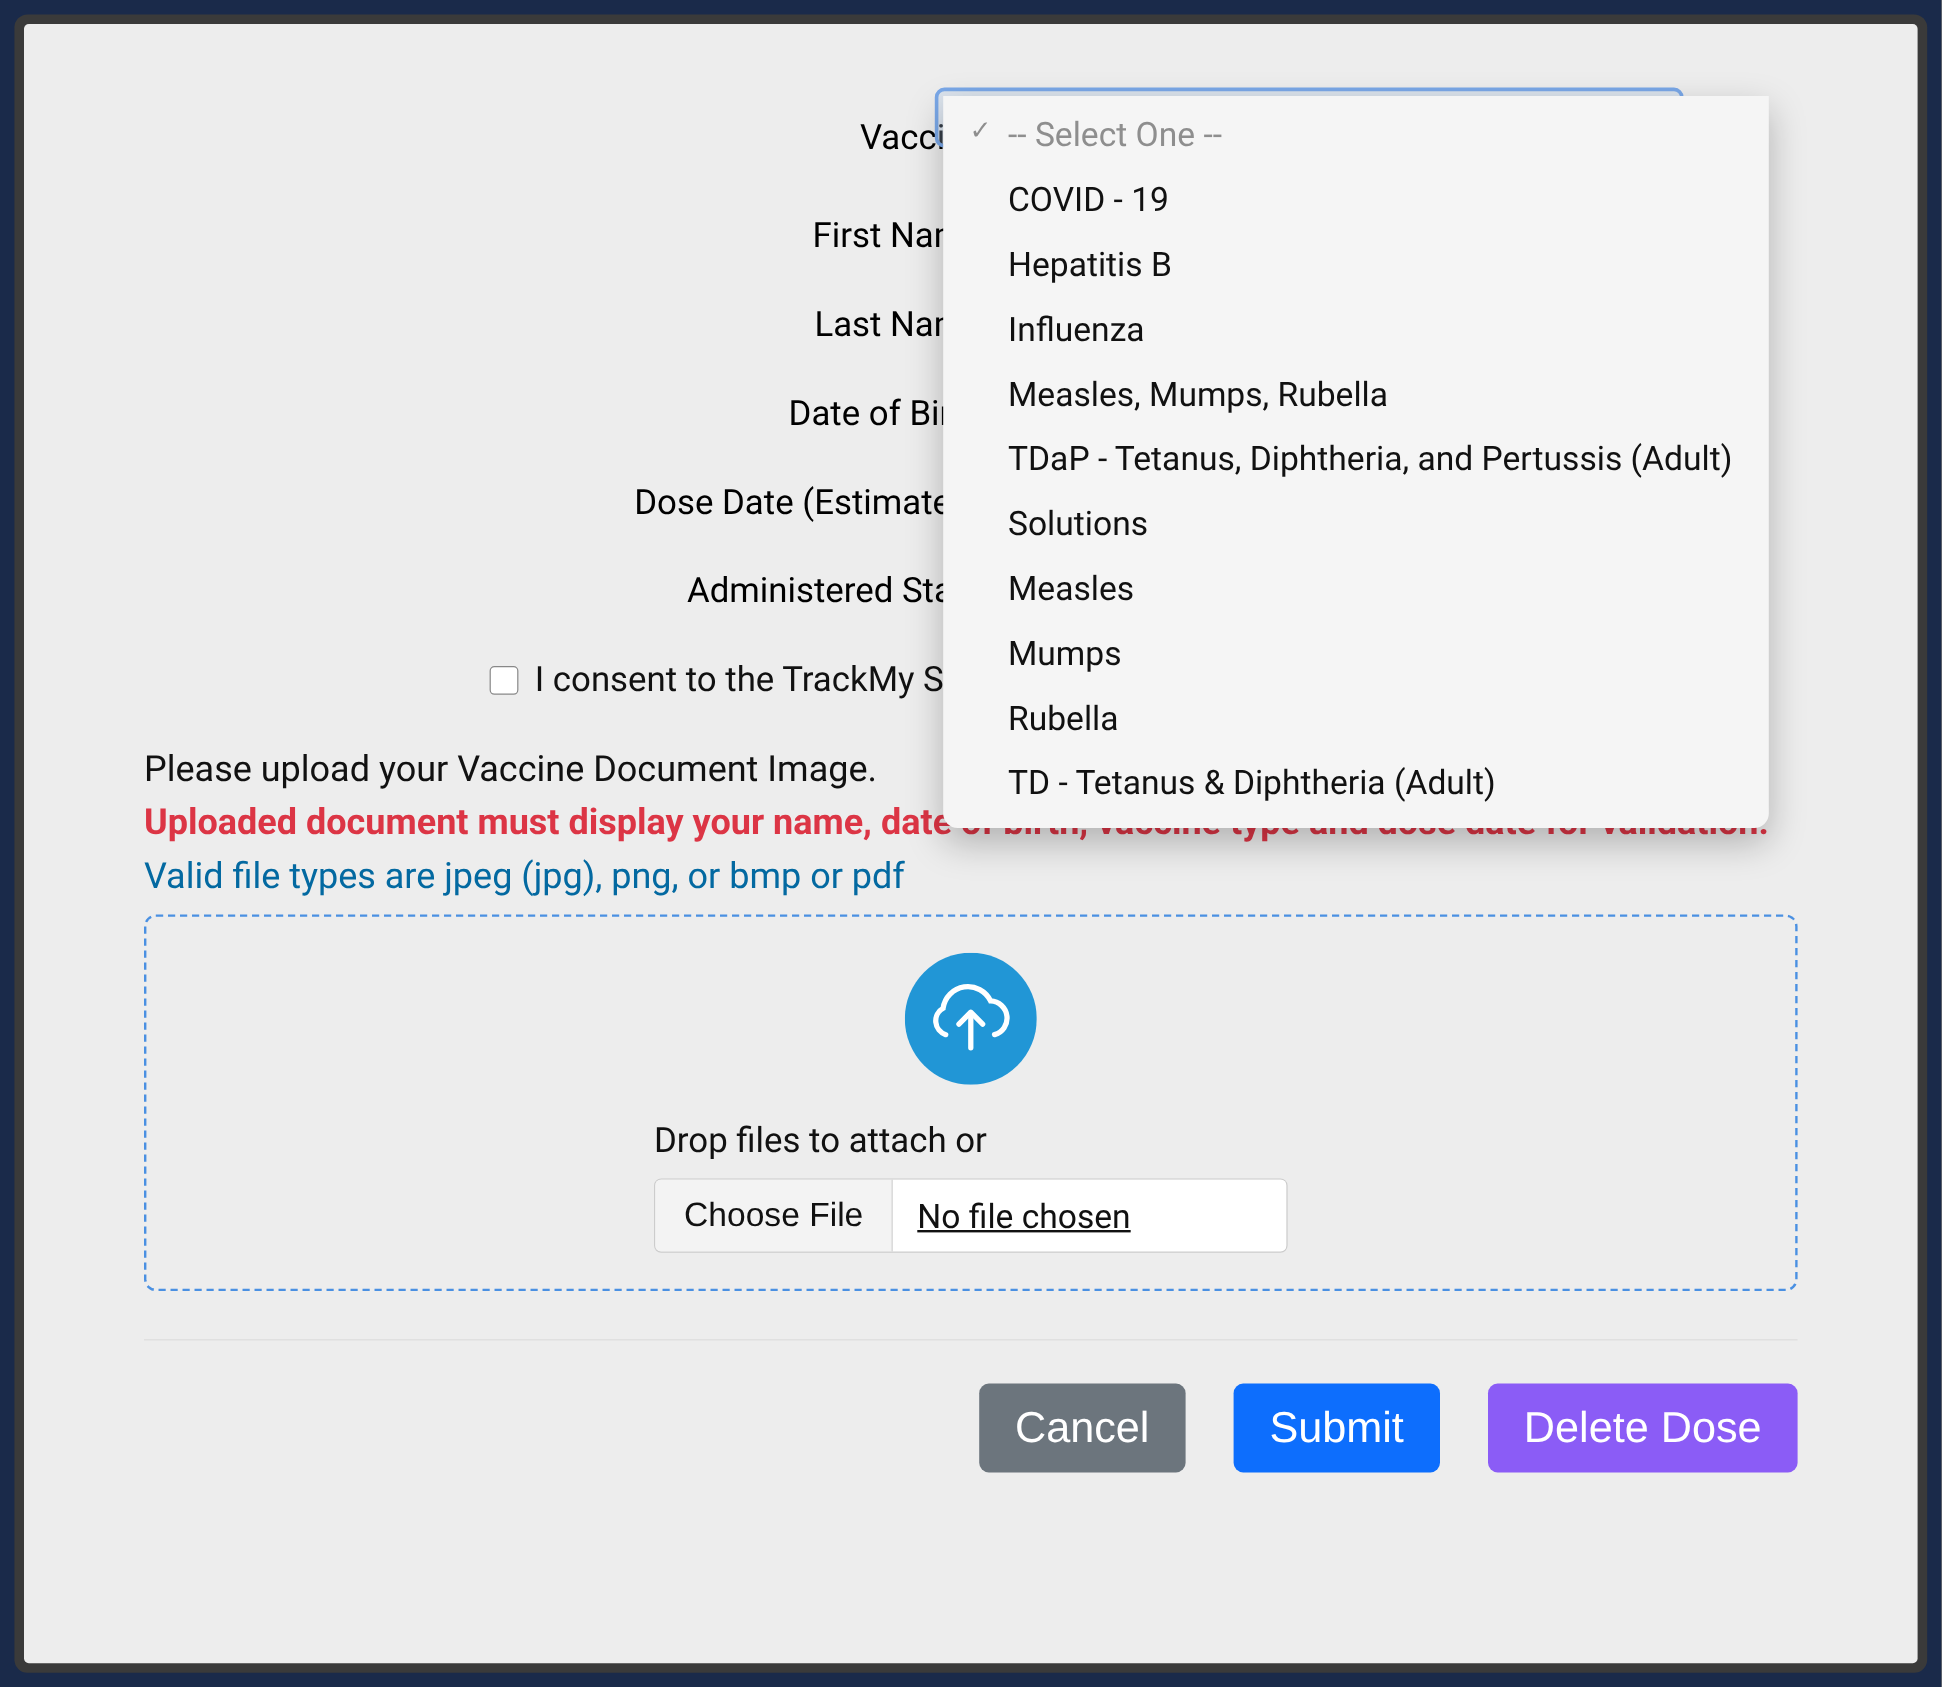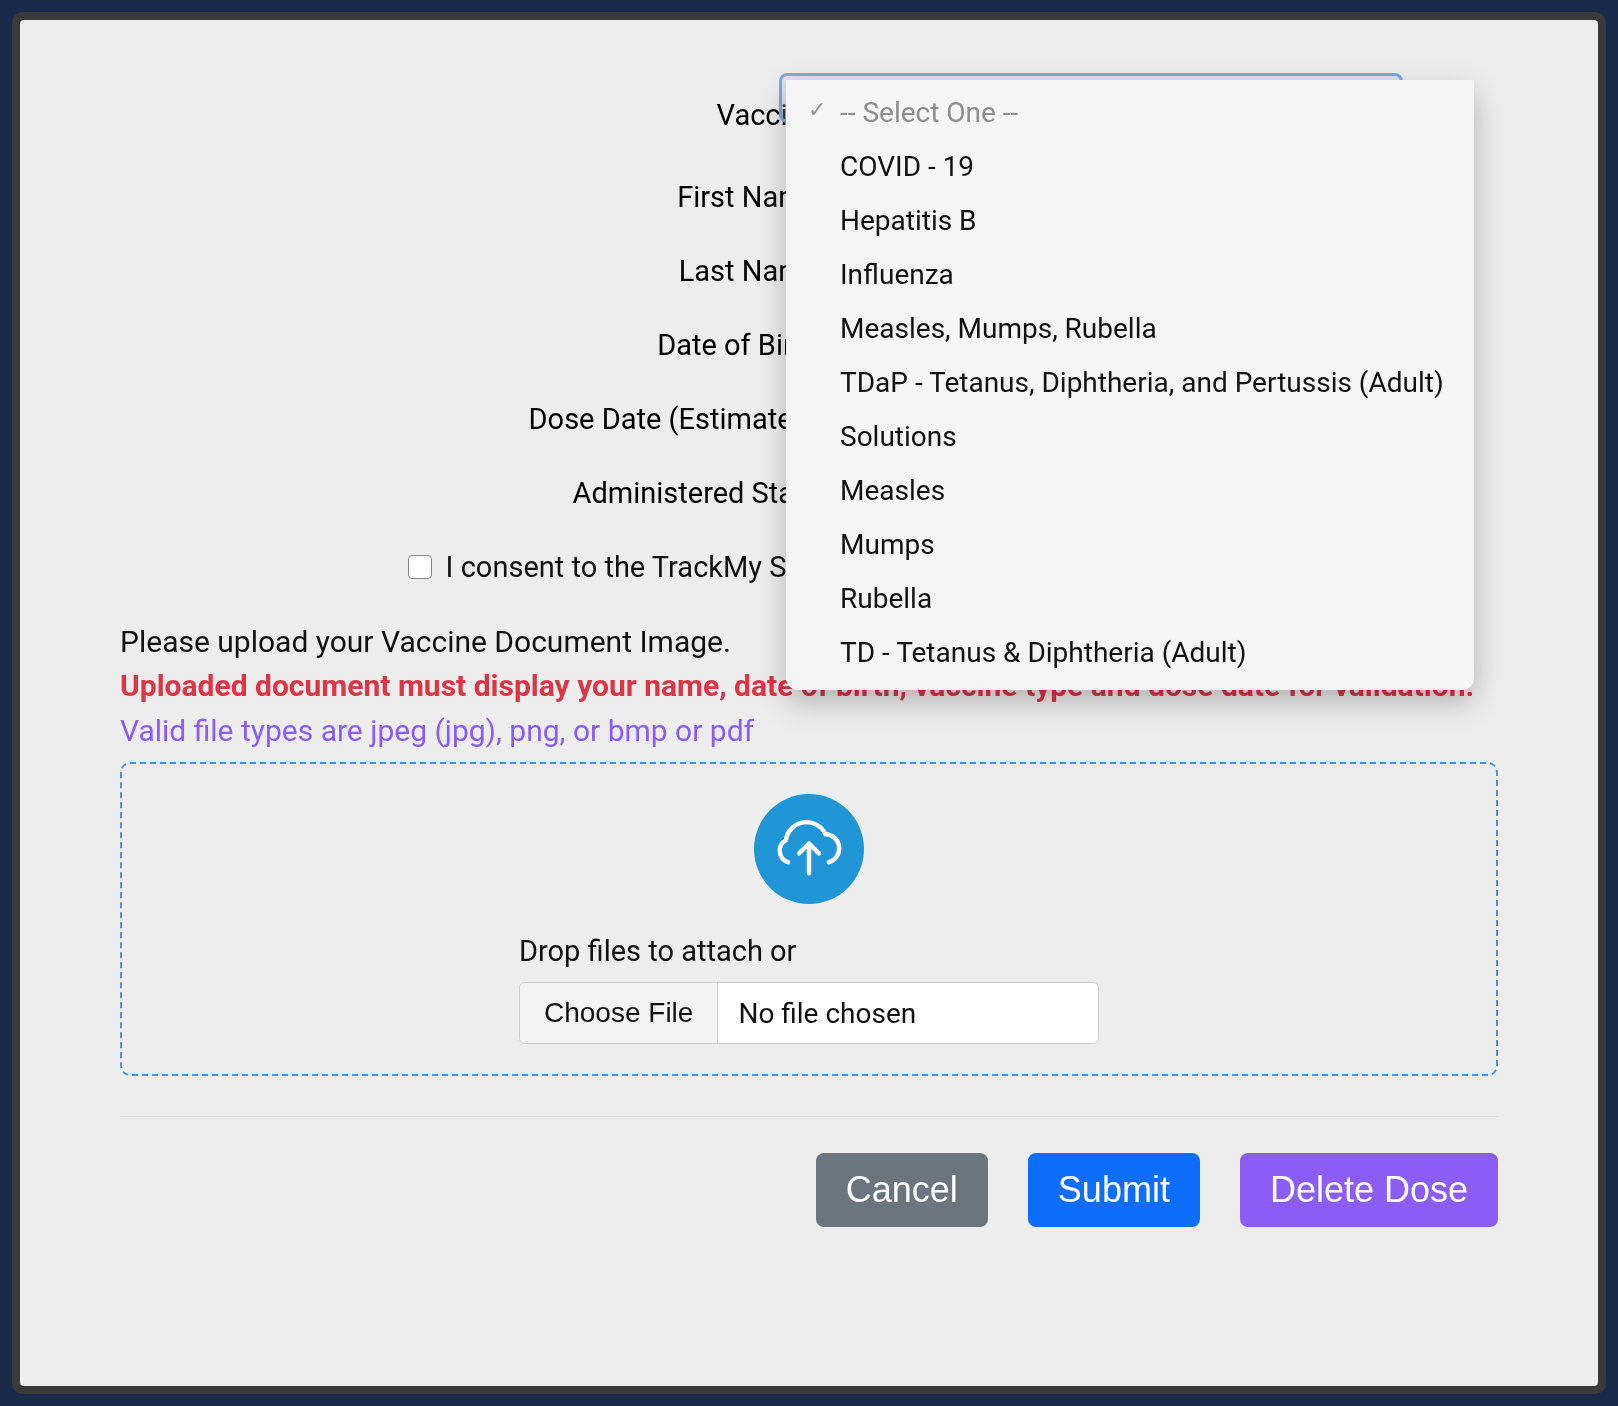--- a/index.html
+++ b/index.html
@@ -89,21 +89,21 @@
     .upload-line2 {
       font-size: 30px;
       font-weight: 700;
       color: #dc3545;
       margin-bottom: 6px;
       line-height: 1.4;
     }
 
     .upload-line3 {
       font-size: 30px;
-      color: #8b5cf6;
+      color: #0369a1;
       margin-bottom: 14px;
     }
 
     .dropzone {
       border: 2px dashed #4a90e2;
       border-radius: 10px;
       padding: 30px 40px;
       display: flex;
       align-items: center;
       gap: 30px;
@@ -120,21 +120,21 @@
       font-size: 29px;
       color: #111;
     }
 
     .file-input-wrap {
       display: flex;
       align-items: stretch;
       border: 1px solid #ccc;
       border-radius: 6px;
       overflow: hidden;
-      width: 580px;
+      width: 528px;
       height: 62px;
     }
 
     .choose-file-btn {
       background: #f3f3f3;
       border: none;
       border-right: 1px solid #ccc;
       padding: 0 24px;
       font-size: 28px;
       color: #111;
@@ -142,20 +142,21 @@
     }
 
     .file-status {
       padding: 0 20px;
       font-size: 28px;
       color: #111;
       display: flex;
       align-items: center;
       background: #fff;
       flex: 1;
+      text-decoration: underline;
     }
 
     hr.divider {
       border: none;
       border-top: 1px solid #ddd;
       margin: 40px 0 36px 0;
     }
 
     .button-row {
       display: flex;

